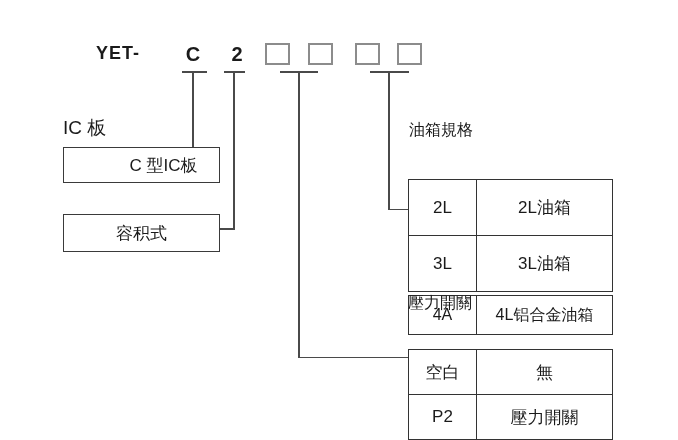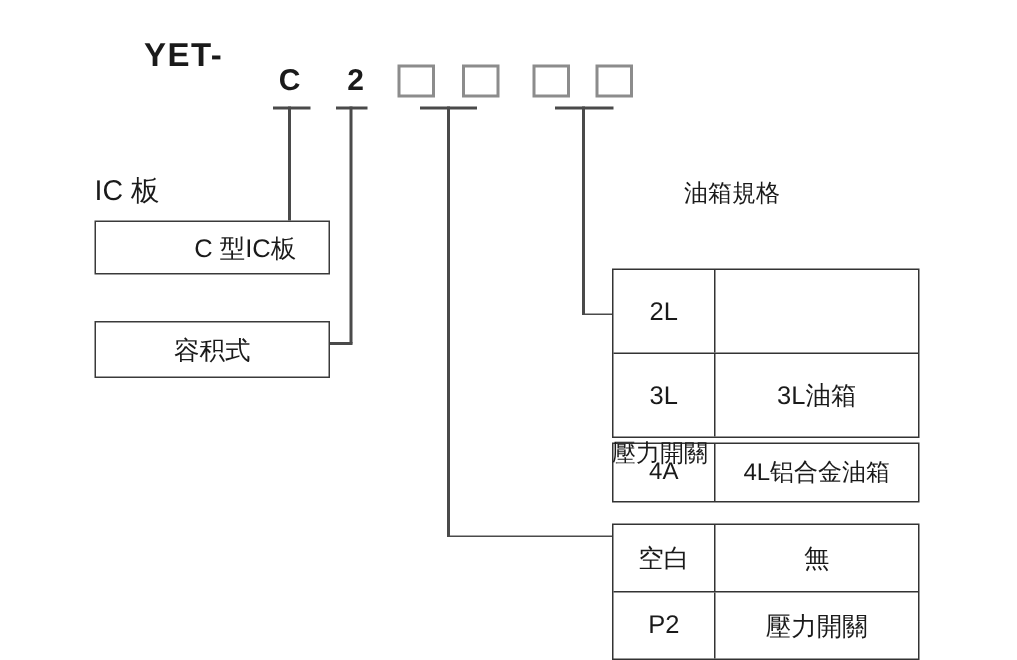--- a/index.html
+++ b/index.html
@@ -6,39 +6,39 @@
   .canvas {
     position:relative; width:678px; height:440px; background:#ffffff;
     font-family:"Liberation Sans","DejaVu Sans",sans-serif; color:#1a1a1a;
     overflow:hidden;
   }
   .ln { position:absolute; background:#4a4a4a; }
   .hl { height:1.5px; }
   .vl { width:1.5px; }
 
   .model-prefix {
-    position:absolute; left:96px; top:25px; font-size:22px; font-weight:600;
+    position:absolute; left:96px; top:41px; font-size:18px; font-weight:600;
     letter-spacing:1px; line-height:24px;
   }
   .code-char {
     position:absolute; top:43px; width:24px; text-align:center;
     font-size:20px; font-weight:600; line-height:22px;
   }
   .code-c { left:181px; }
   .code-2 { left:225px; }
 
   .pbox {
     position:absolute; top:43px; width:25px; height:22px;
     border:2px solid #8c8c8c; background:#fff; box-sizing:border-box;
   }
   .pb1 { left:265px; } .pb2 { left:308px; } .pb3 { left:355px; } .pb4 { left:397px; }
 
   .dlabel { position:absolute; font-size:19px; line-height:18px; }
   .lbl-ic   { left:63px;  top:119px; }
-  .lbl-tank { left:409px; top:121px; font-size:16px;margin-left:47px; }
+  .lbl-tank { left:409px; top:121px; font-size:16px; }
   .lbl-pres { left:408px; top:294px; font-size:16px; }
 
   .lblbox {
     position:absolute; border:1.5px solid #3a3a3a; background:#fff;
     display:flex; align-items:center; justify-content:center;
     font-size:17px; box-sizing:border-box;
   }
   .box-ic   { left:63px; top:147px; width:157px; height:36px;padding-left:44px; }
   .box-pump { left:63px; top:214px; width:157px; height:38px; }
 
@@ -94,20 +94,21 @@
     <span>C 型IC板</span>
   </div>
   <div class="lblbox box-pump">
     <span>容积式</span>
   </div>
 
   <div class="dlabel lbl-tank">油箱規格</div>
   <div class="tbl tbl-tank">
     <div class="trow">
       <div class="tc code">2L</div>
+      <div class="tc desc">2L油箱</div>
     </div>
     <div class="trow">
       <div class="tc code">3L</div>
       <div class="tc desc">3L油箱</div>
     </div>
   </div>
   <div class="tbl tbl-4a">
     <div class="trow">
       <div class="tc code">4A</div>
       <div class="tc desc">4L铝合金油箱</div>

